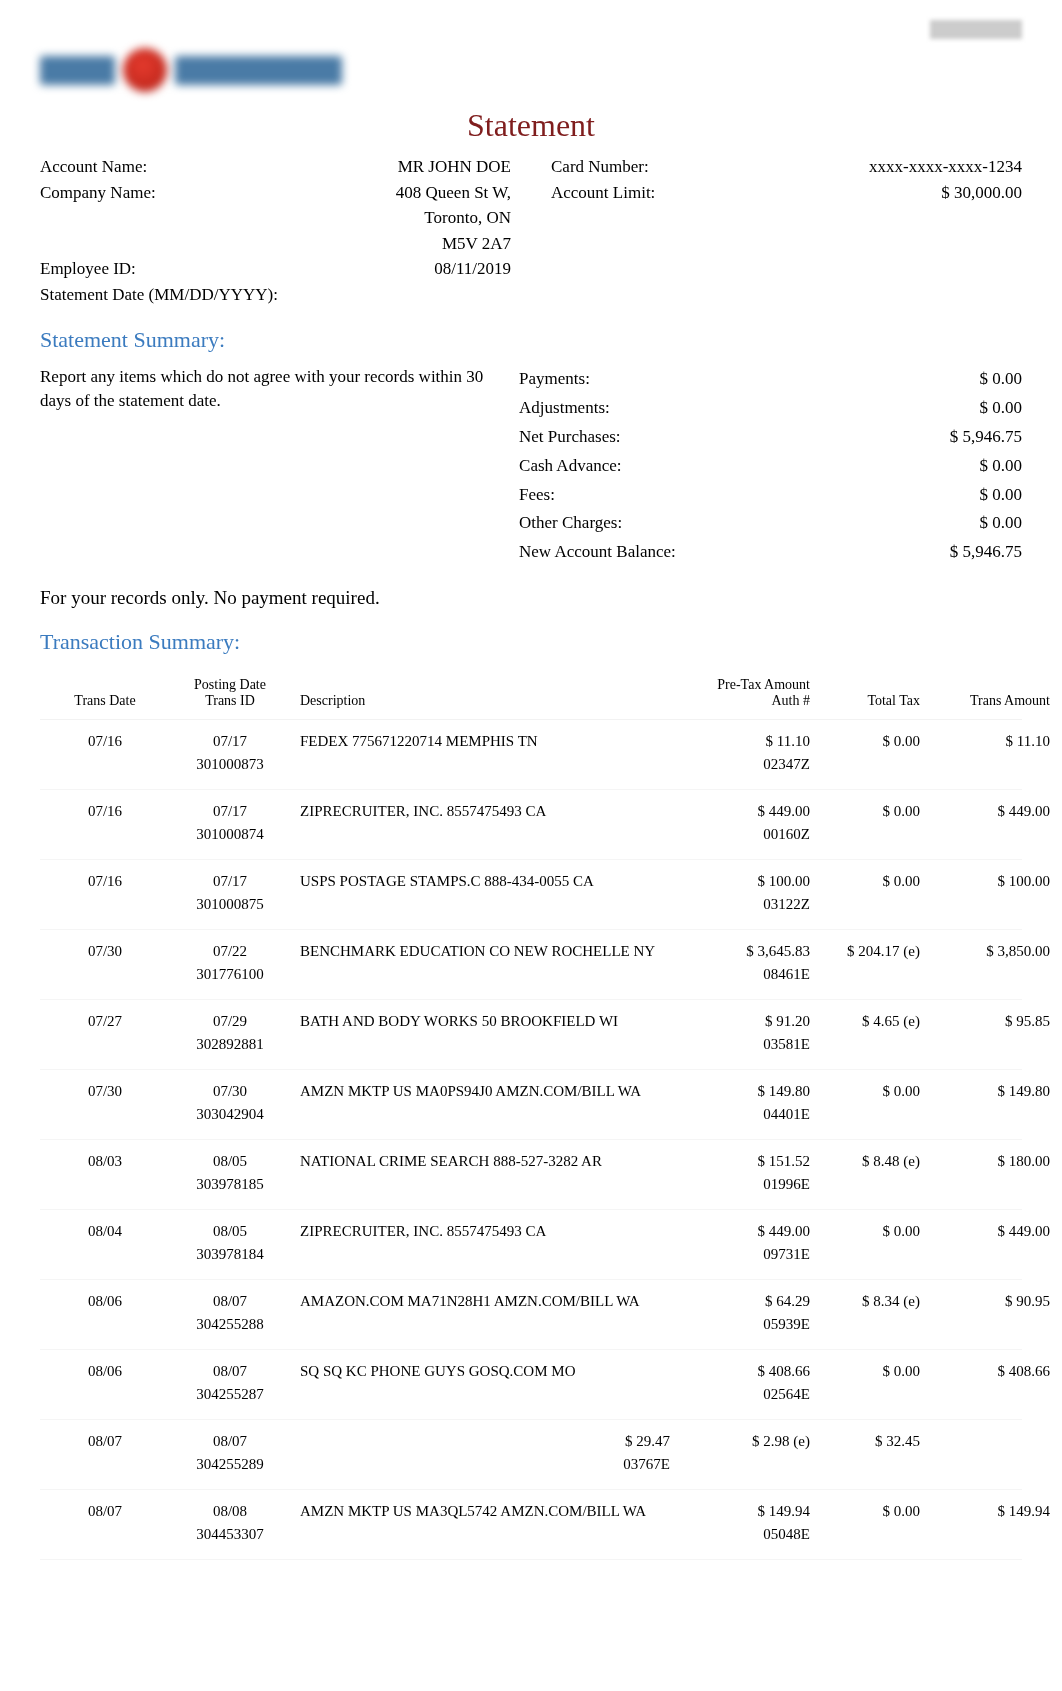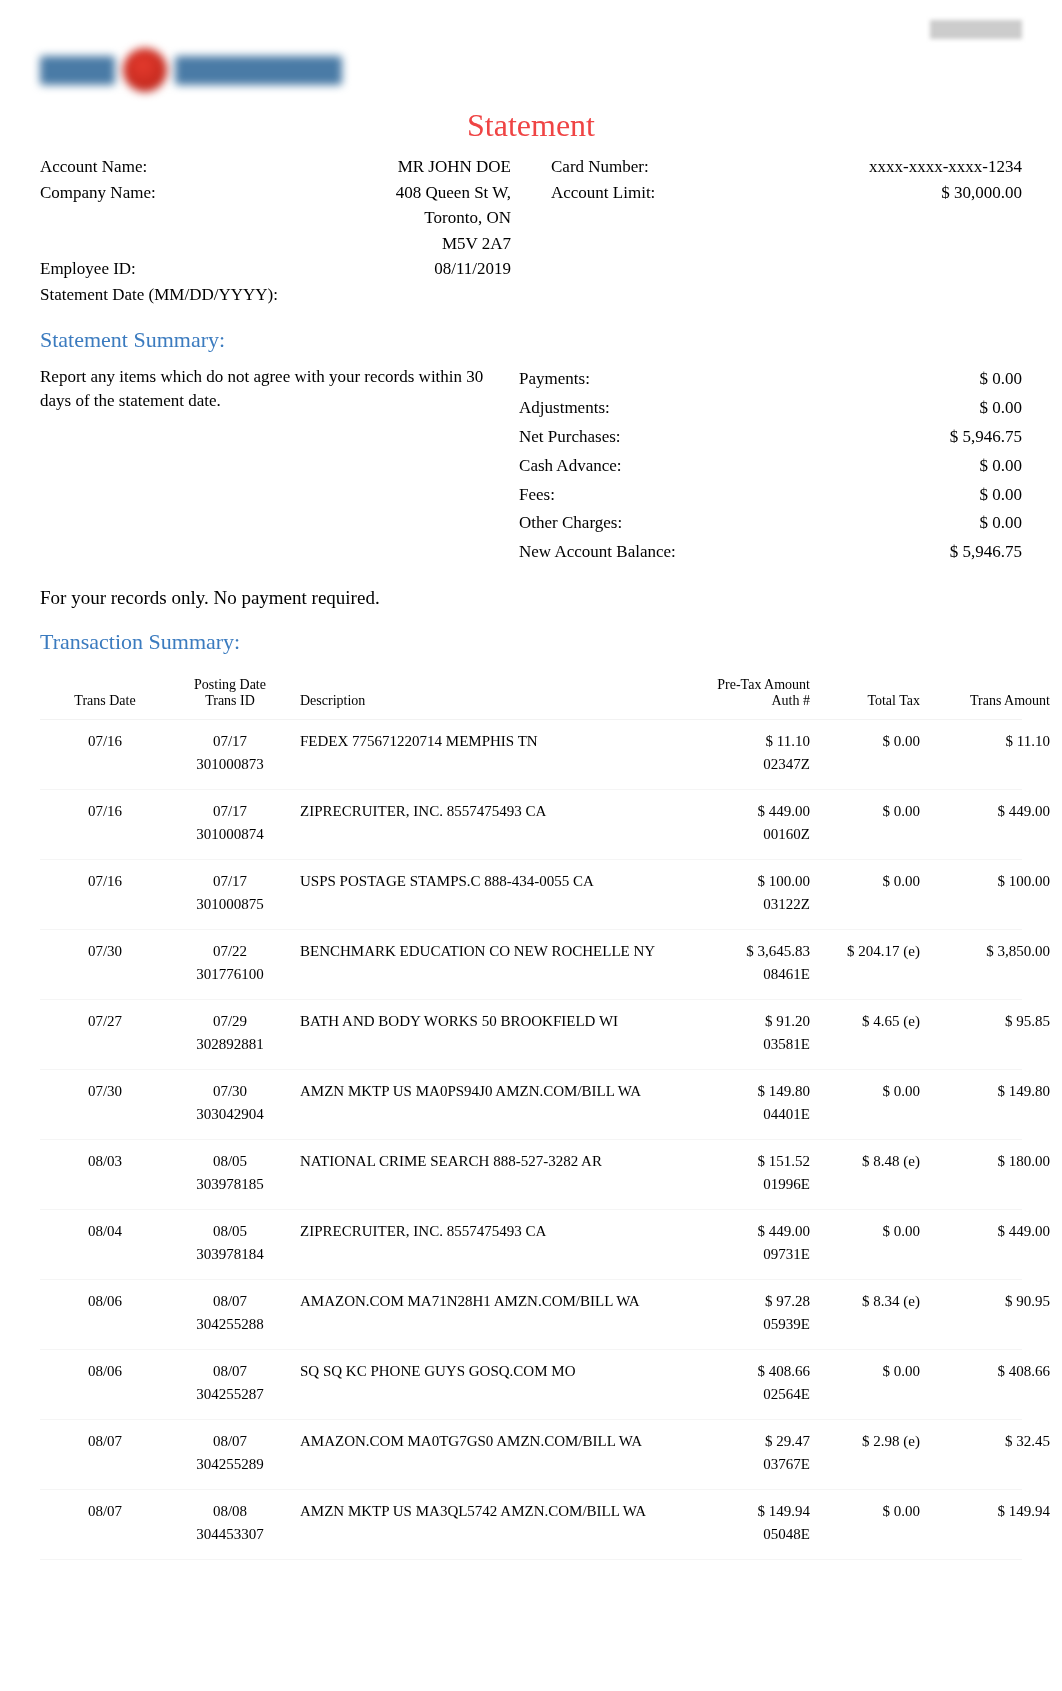--- a/index.html
+++ b/index.html
@@ -41,21 +41,21 @@
       border-radius: 3px;
     }
     .logo-circle {
       width: 44px;
       height: 44px;
       border-radius: 50%;
       background: radial-gradient(circle at 45% 40%, #e63b2e, #b01f15);
     }
     .title {
       text-align: center;
-      color: #ef4444;
+      color: #7f1d1d;
       font-size: 32px;
       font-weight: normal;
       margin-bottom: 10px;
     }
     .info-grid {
       display: grid;
       grid-template-columns: 1fr 1fr;
       column-gap: 40px;
       margin-bottom: 20px;
     }
@@ -381,21 +381,21 @@
       <div class="col-amount">$ 449.00</div>
     </div>
     <div class="tx-row">
       <div class="col-trans-date">08/06</div>
       <div class="col-posting">
         <span class="sub-line">08/07</span>
         <span class="sub-line">304255288</span>
       </div>
       <div class="col-desc">AMAZON.COM MA71N28H1 AMZN.COM/BILL WA</div>
       <div class="col-pretax">
-        <span class="sub-line">$ 97.28</span>
+        <span class="sub-line">$ 64.29</span>
         <span class="sub-line">05939E</span>
       </div>
       <div class="col-tax">$ 8.34 (e)</div>
       <div class="col-amount">$ 90.95</div>
     </div>
     <div class="tx-row">
       <div class="col-trans-date">08/06</div>
       <div class="col-posting">
         <span class="sub-line">08/07</span>
         <span class="sub-line">304255287</span>
@@ -407,21 +407,20 @@
       </div>
       <div class="col-tax">$ 0.00</div>
       <div class="col-amount">$ 408.66</div>
     </div>
     <div class="tx-row">
       <div class="col-trans-date">08/07</div>
       <div class="col-posting">
         <span class="sub-line">08/07</span>
         <span class="sub-line">304255289</span>
       </div>
-      <div class="col-desc">AMAZON.COM MA0TG7GS0 AMZN.COM/BILL WA</div>
       <div class="col-pretax">
         <span class="sub-line">$ 29.47</span>
         <span class="sub-line">03767E</span>
       </div>
       <div class="col-tax">$ 2.98 (e)</div>
       <div class="col-amount">$ 32.45</div>
     </div>
     <div class="tx-row">
       <div class="col-trans-date">08/07</div>
       <div class="col-posting">

